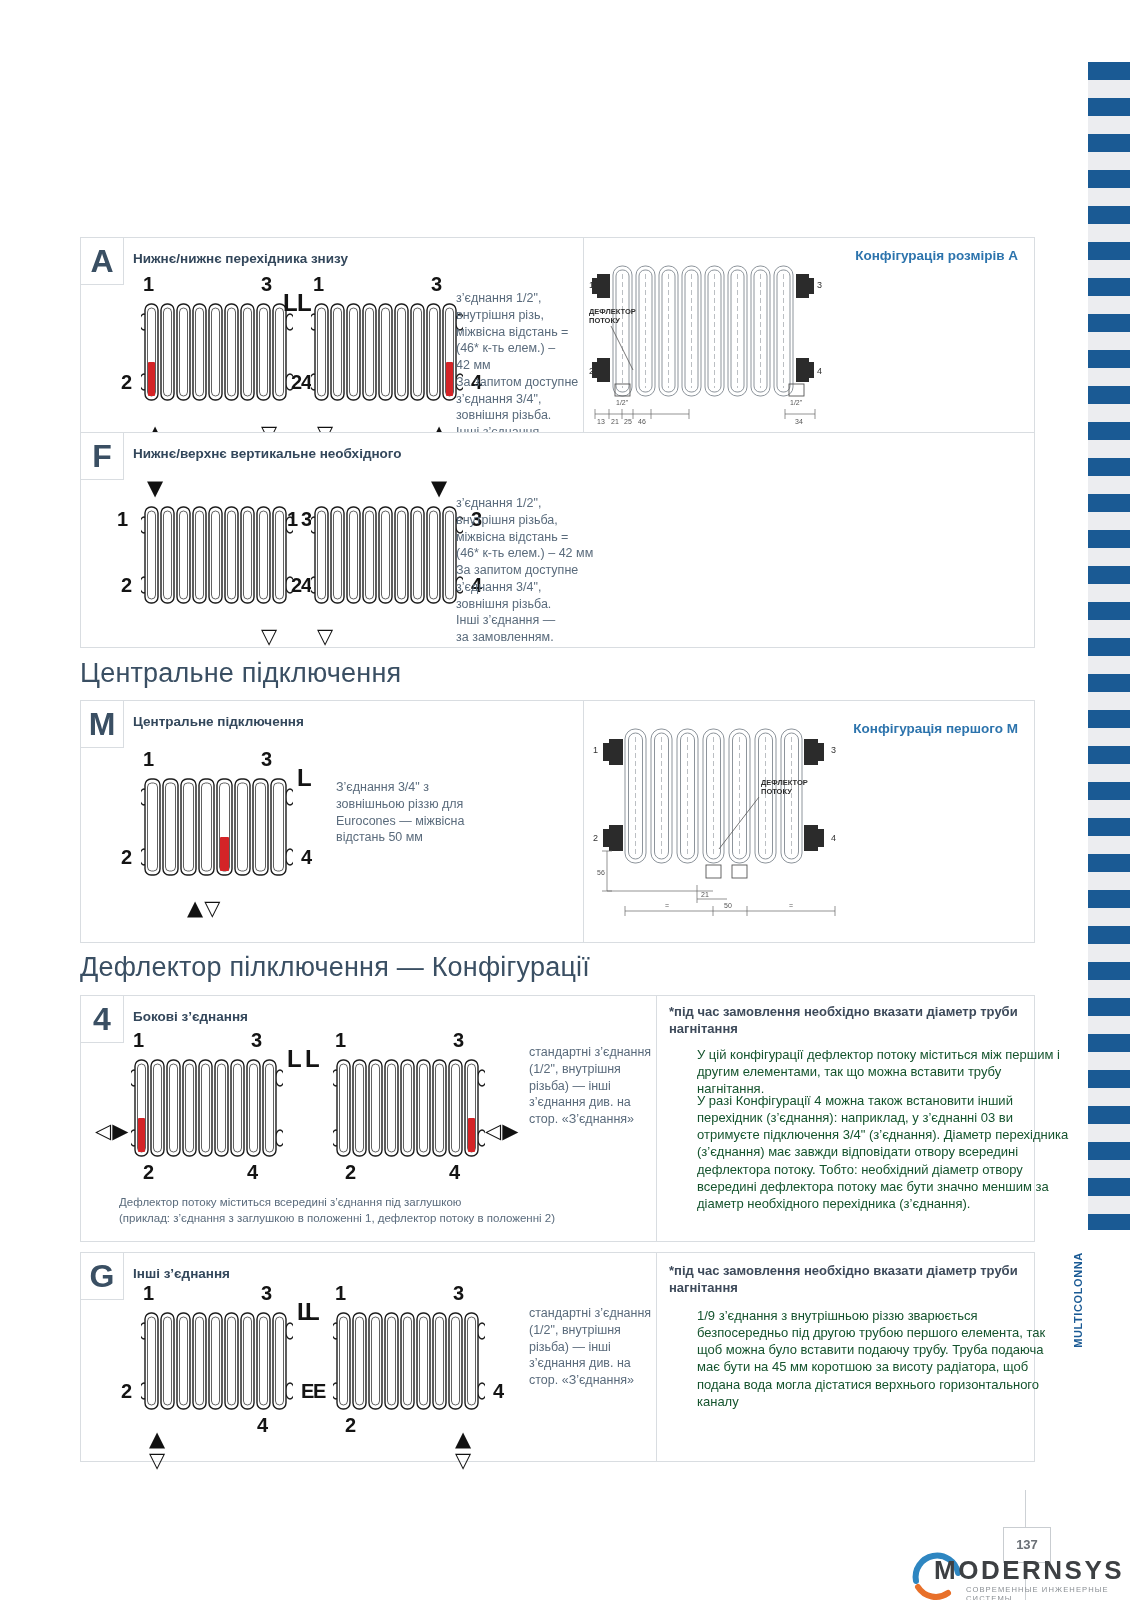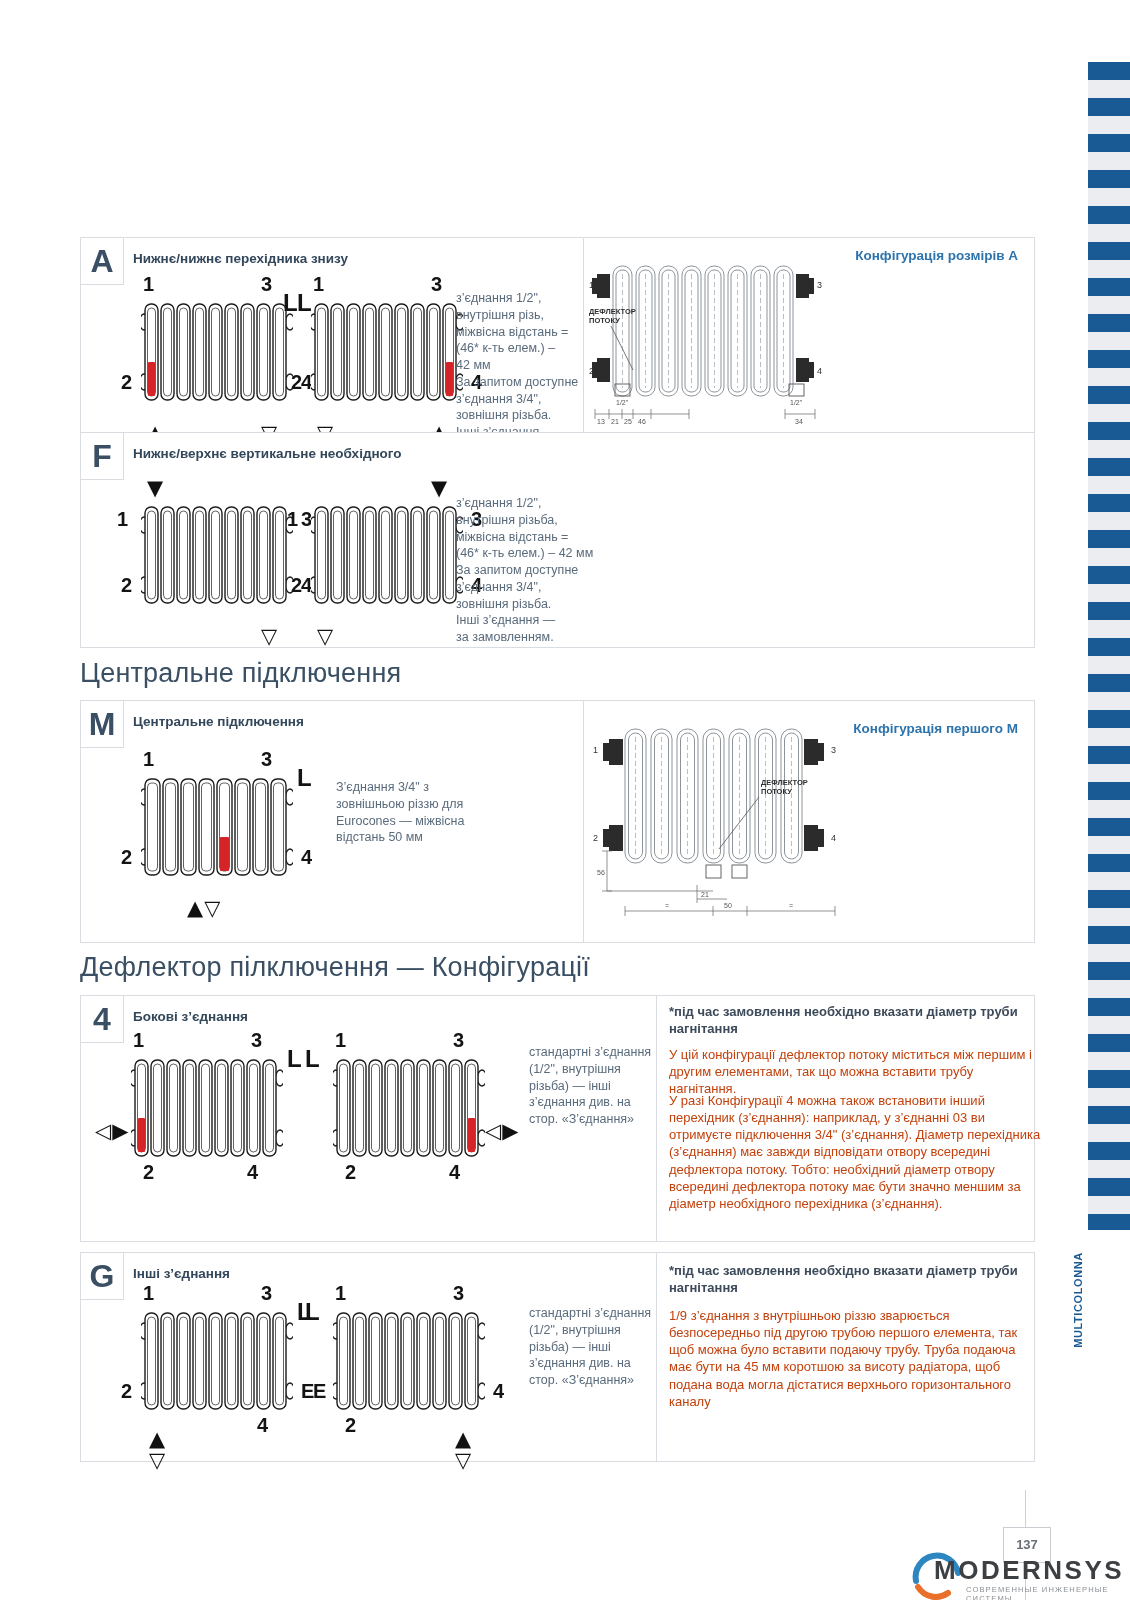--- a/index.html
+++ b/index.html
@@ -20,21 +20,21 @@
   .section{left:80px;width:955px;background:#fff;border:1px solid #d9dde1;box-sizing:border-box;}
   .letterbox{position:absolute;left:0;top:0;width:42px;height:46px;background:#fff;
     border-right:1px solid #d9dde1;border-bottom:1px solid #d9dde1;
     display:flex;align-items:center;justify-content:center;
     font-size:32px;font-weight:bold;color:#3a4f63;}
   .sec-title{position:absolute;left:52px;top:13px;font-size:13.5px;font-weight:bold;color:#33475b;}
   .note{font-size:12.5px;line-height:1.34;color:#5a6b7c;}
   .divider{position:absolute;top:0;bottom:0;width:1px;background:#d9dde1;}
   .config-title{position:absolute;font-size:13.5px;font-weight:bold;color:#2d74ad;margin-left:21px;}
   .warn{font-size:13px;font-weight:bold;color:#3d4a5a;line-height:1.3;}
-  .para{font-size:13px;color:#c2410c;line-height:1.32;}
+  .para{font-size:13px;color:#14532d;line-height:1.32;margin-left:28px;}
   .caption{font-size:11.5px;color:#5a6b7c;line-height:1.4;}
   
   .rad-wrap{position:absolute;width:212px;height:196px;}
   .rad-wrap svg.rad{position:absolute;left:26px;top:26px;}
   .rad-lbl{position:absolute;font-size:20px;font-weight:bold;color:#141414;line-height:20px;}
   .rad-lbl.Llbl{font-size:24px;line-height:22px;}
   .tri{position:absolute;font-family:"DejaVu Sans","Liberation Sans",sans-serif;
     font-size:21px;color:#111;line-height:22px;letter-spacing:1px;}
   .tri .st{display:block;line-height:21px;}
   
@@ -447,20 +447,22 @@
     </div>
   <div class="abs note pre" style="left:448px;top:48px;width:130px;">стандартні з’єднання
 (1/2", внутрішня
 різьба) — інші
 з’єднання див. на
 стор. «З’єднання»</div>
   <div class="divider" style="left:575px;"></div>
   <div class="abs warn" style="left:588px;top:8px;width:360px;">*під час замовлення необхідно вказати діаметр труби нагнітання</div>
   <div class="abs para" style="left:588px;top:50px;width:372px;">У цій конфігурації дефлектор потоку міститься між першим і другим елементами, так що можна вставити трубу нагнітання.</div>
   <div class="abs para" style="left:588px;top:96px;width:372px;">У разі Конфігурації 4 можна також встановити інший перехідник (з’єднання): наприклад, у з’єднанні 03 ви отримуєте підключення 3/4" (з’єднання). Діаметр перехідника (з’єднання) має завжди відповідати отвору всередині дефлектора потоку. Тобто: необхідний діаметр отвору всередині дефлектора потоку має бути значно меншим за діаметр необхідного перехідника (з’єднання).</div>
+  <div class="abs caption pre" style="left:38px;top:198px;width:470px;">Дефлектор потоку міститься всередині з’єднання під заглушкою
+(приклад: з’єднання з заглушкою в положенні 1, дефлектор потоку в положенні 2)</div>
 </div>
 
 <div class="abs section" style="top:1252px;height:210px;">
   <div class="letterbox">G</div>
   <div class="sec-title">Інші з’єднання</div>
   <div class="rad-wrap" style="left:34px;top:30px;">
       <svg class="rad" width="152" height="104" viewBox="0 0 152 104">
         <ellipse cx="3" cy="22" rx="4.5" ry="8" fill="#fff" stroke="#1c1c1c" stroke-width="1.3"></ellipse>
         <ellipse cx="3" cy="82" rx="4.5" ry="8" fill="#fff" stroke="#1c1c1c" stroke-width="1.3"></ellipse>
         <ellipse cx="149" cy="22" rx="4.5" ry="8" fill="#fff" stroke="#1c1c1c" stroke-width="1.3"></ellipse>

